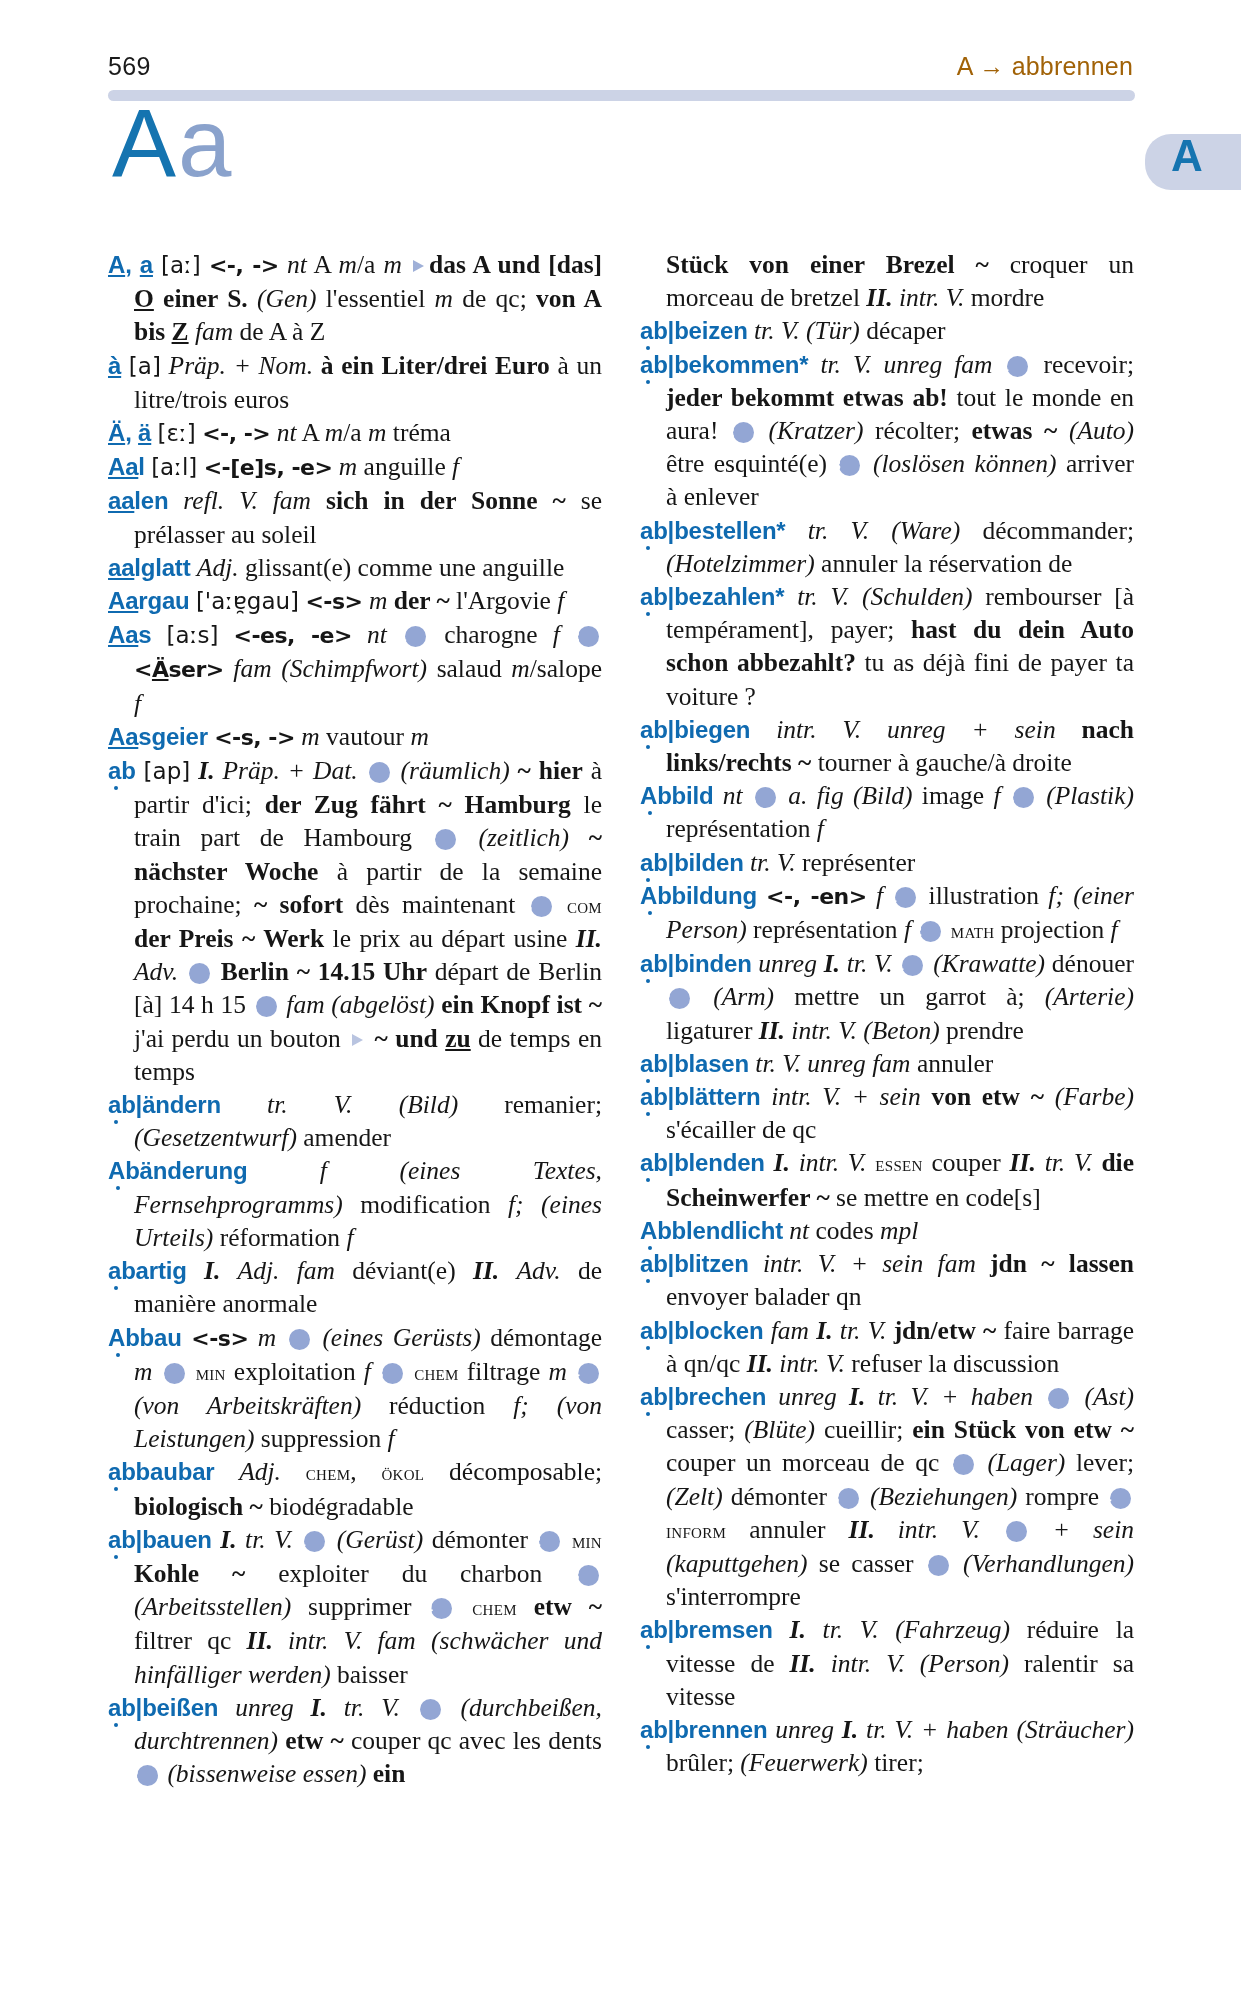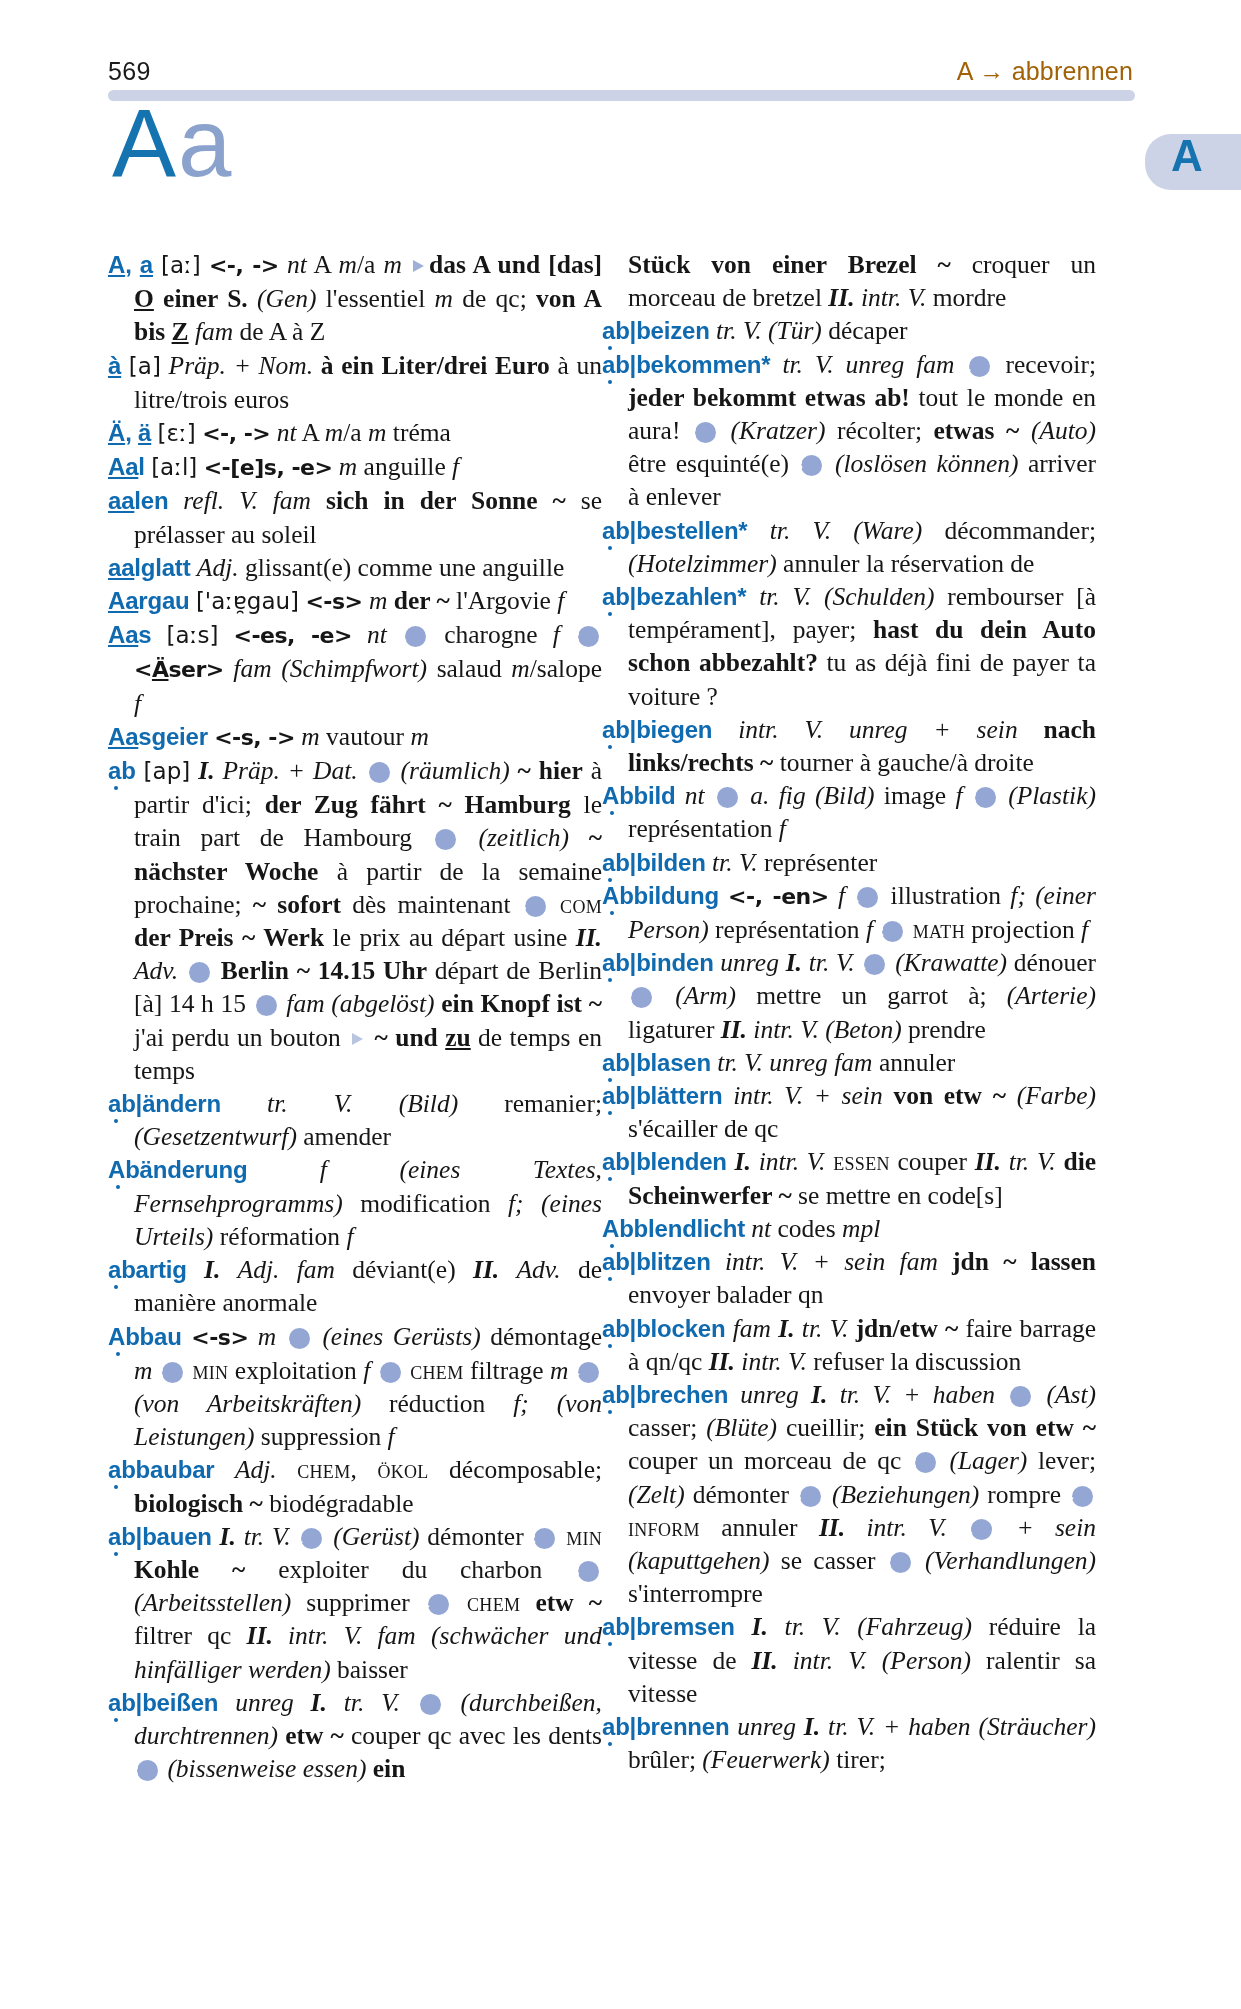--- a/index.html
+++ b/index.html
@@ -26,21 +26,21 @@
   }
 
   
   #runhead {
     position: absolute;
     left: 108px;
     top: 52px;
     width: 1025px;
     height: 34px;
     display: flex;
-    align-items: flex-end;
+    align-items: flex-start;
     justify-content: space-between;
     font-family: "Liberation Sans", "DejaVu Sans", sans-serif;
   }
   #folio {
     font-size: 25px;
     color: #1b1b1b;
     letter-spacing: .4px;
   }
   #runhead-right {
     font-size: 25px;
@@ -98,20 +98,21 @@
   }
 
   
   #body-cols {
     position: absolute;
     left: 108px;
     top: 248px;
     width: 1027px;
     height: 1640px;
     display: flex;
+    gap: 38px;
   }
   .col {
     width: 494px;
     font-size: 25.5px;
     line-height: 33.2px;
     color: #161616;
     text-align: justify;
     -webkit-hyphens: none;
     hyphens: none;
   }
@@ -148,21 +149,21 @@
     bottom: -6px;
     width: 4px;
     height: 4px;
     border-radius: 50%;
     background: #0f6ab0;
   }
   .it { font-style: italic; }
   .bd { font-weight: bold; }
   .sc {                       
     font-variant: small-caps;
-    font-size: 25px;
+    font-size: 22px;
     letter-spacing: .3px;
   }
   .ipa {
     font-family: "DejaVu Sans", "Liberation Sans", sans-serif;
     font-size: 23px;
   }
   .infl {
     font-family: "DejaVu Sans", "Liberation Sans", sans-serif;
     font-size: 22px;
     font-weight: bold;

